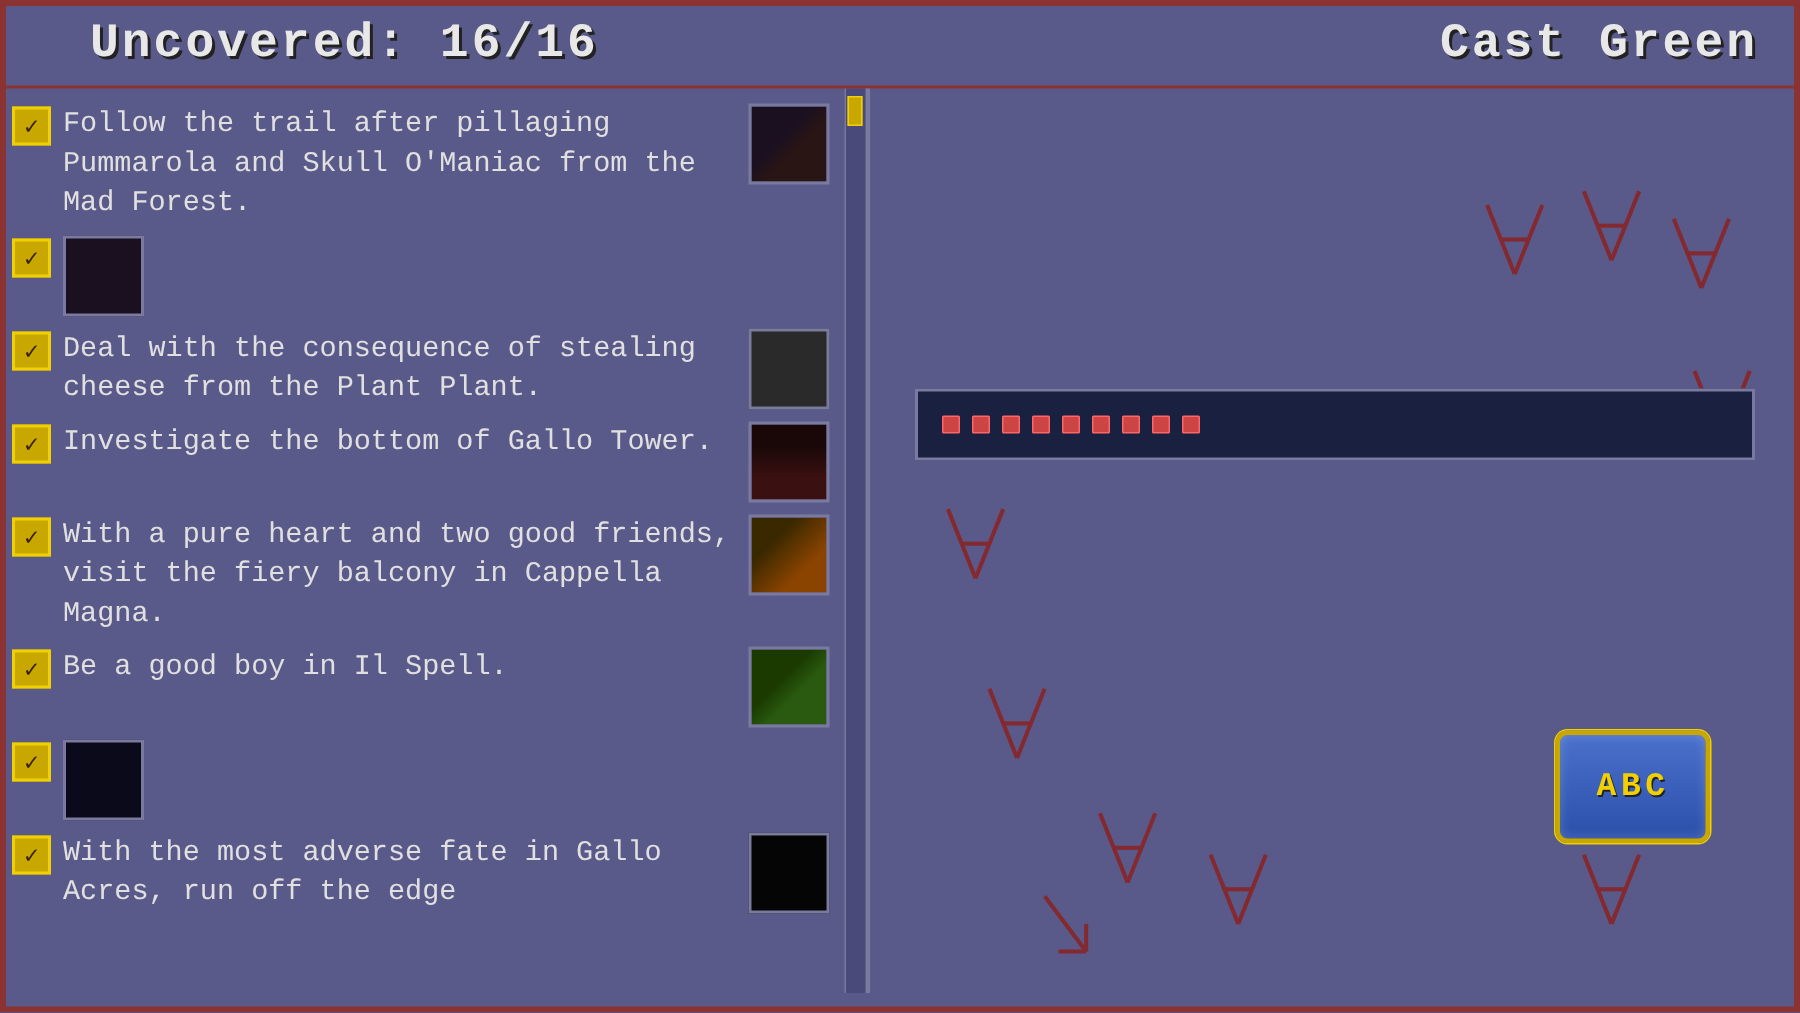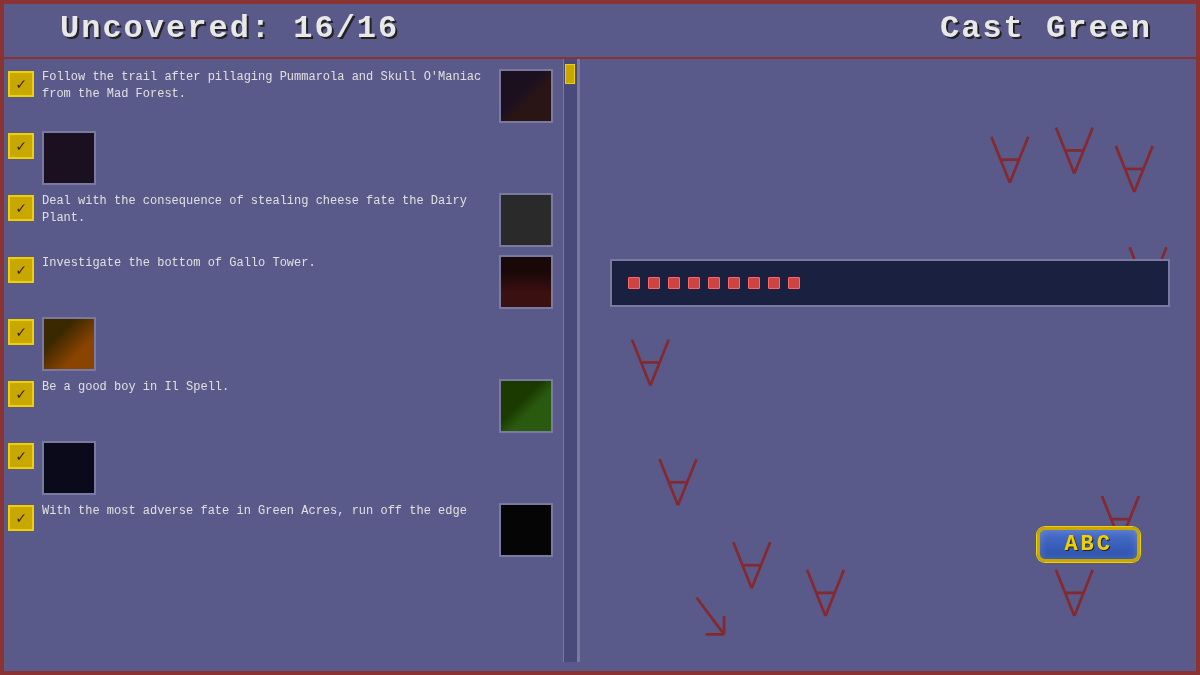--- a/index.html
+++ b/index.html
@@ -20,21 +20,21 @@
       position: absolute;
       top: 0; left: 0;
       pointer-events: none;
     }
 
     
     .header {
       display: flex;
       justify-content: space-between;
       align-items: center;
-      padding: 10px 48px 10px 60px;
+      padding: 10px 28px 10px 60px;
       border-bottom: 2px solid #8b3333;
     }
 
     .header-title {
       color: #e8e8e8;
       font-size: 32px;
       font-weight: bold;
       letter-spacing: 2px;
       text-shadow: 2px 2px #222;
     }
@@ -101,21 +101,21 @@
     }
 
     .checkbox-check {
       color: #3a2200;
       font-size: 16px;
       font-weight: bold;
     }
 
     .quest-text {
       color: #e0e0e0;
-      font-size: 12px;
+      font-size: 19px;
       line-height: 1.4;
       flex: 1;
     }
 
     .quest-thumbnail {
       width: 54px;
       height: 54px;
       min-width: 54px;
       border: 2px solid #7a7aa0;
       overflow: hidden;
@@ -194,21 +194,21 @@
     }
 
     
     .abc-button {
       position: absolute;
       bottom: 100px;
       right: 60px;
       background: linear-gradient(180deg, #4a70cc 0%, #2a50aa 100%);
       border: 3px solid #c8a800;
       border-radius: 8px;
-      padding: 2px 24px;
+      padding: 22px 24px;
       color: #f0d000;
       font-size: 22px;
       font-weight: bold;
       font-family: 'Courier New', Courier, monospace;
       letter-spacing: 3px;
       text-shadow: 1px 1px #222;
       box-shadow: inset 0 0 8px rgba(255,255,255,0.2), 0 0 0 1px #f0d000;
       cursor: pointer;
     }
   </style>
@@ -236,54 +236,55 @@
         <div class="quest-item">
           <div class="checkbox">
             <span class="checkbox-check">✓</span>
           </div>
           <div class="quest-thumbnail thumb-wolf"></div>
         </div>
         <div class="quest-item">
           <div class="checkbox">
             <span class="checkbox-check">✓</span>
           </div>
-          <div class="quest-text">Deal with the consequence of stealing cheese fate the Dairy Plant.</div>
+          <div class="quest-text">Deal with the consequence of stealing cheese from the Plant Plant.</div>
           <div class="quest-thumbnail thumb-dairy"></div>
         </div>
         <div class="quest-item">
           <div class="checkbox">
             <span class="checkbox-check">✓</span>
           </div>
           <div class="quest-text">Investigate the bottom of Gallo Tower.</div>
           <div class="quest-thumbnail thumb-gallo"></div>
         </div>
         <div class="quest-item">
           <div class="checkbox">
             <span class="checkbox-check">✓</span>
           </div>
+          <div class="quest-text">With a pure heart and two good friends, visit the fiery balcony in Cappella Magna.</div>
           <div class="quest-thumbnail thumb-fiery"></div>
         </div>
         <div class="quest-item">
           <div class="checkbox">
             <span class="checkbox-check">✓</span>
           </div>
           <div class="quest-text">Be a good boy in Il Spell.</div>
           <div class="quest-thumbnail thumb-molise"></div>
         </div>
         <div class="quest-item">
           <div class="checkbox">
             <span class="checkbox-check">✓</span>
           </div>
           <div class="quest-thumbnail thumb-moon"></div>
         </div>
         <div class="quest-item">
           <div class="checkbox">
             <span class="checkbox-check">✓</span>
           </div>
-          <div class="quest-text">With the most adverse fate in Green Acres, run off the edge</div>
+          <div class="quest-text">With the most adverse fate in Gallo Acres, run off the edge</div>
           <div class="quest-thumbnail thumb-green"></div>
         </div>
       </div>
     <div class="scrollbar-track">
       <div class="scrollbar-thumb"></div>
     </div>
   </div>
 
   <div class="right-panel">
 

